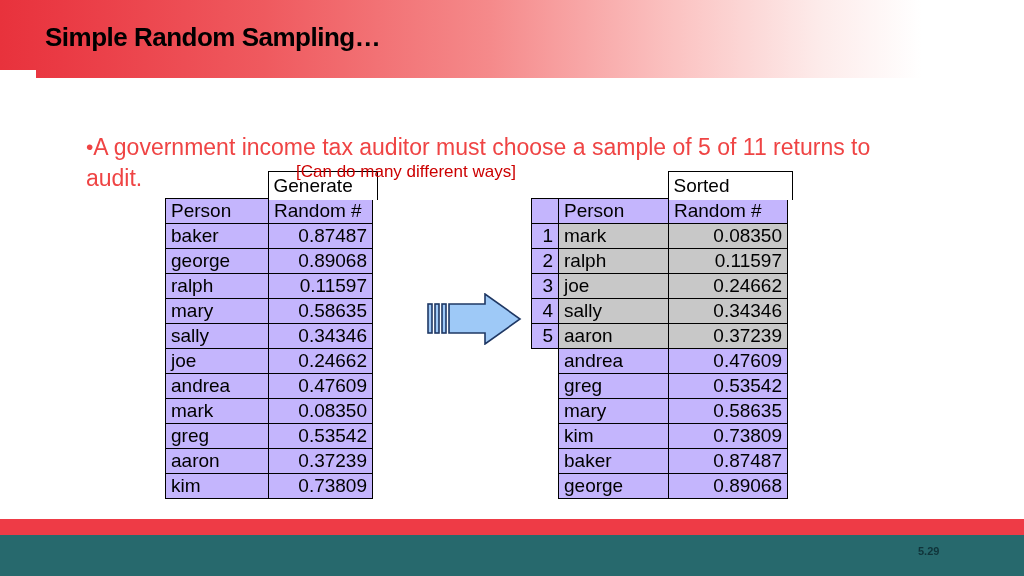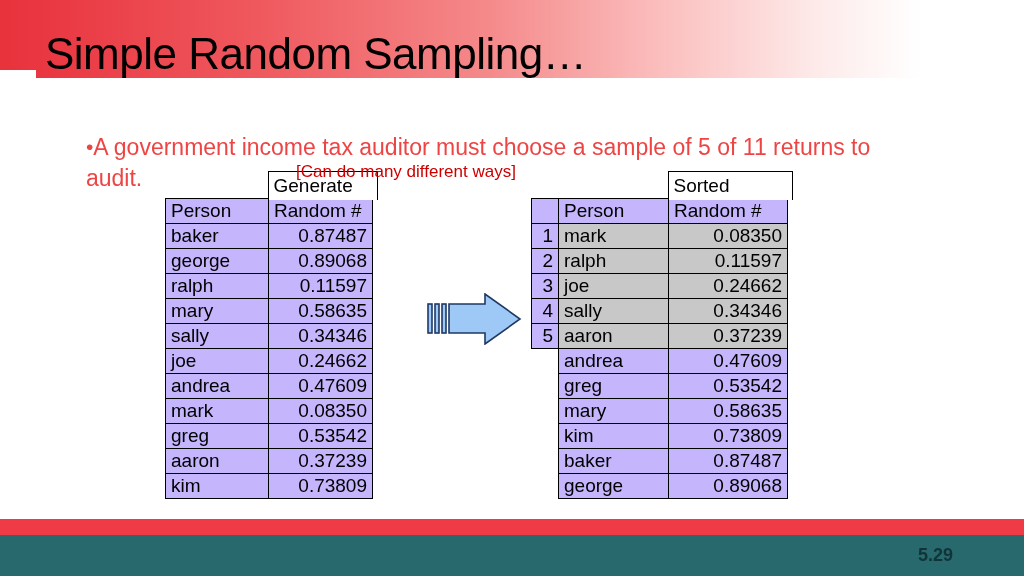--- a/index.html
+++ b/index.html
@@ -36,23 +36,23 @@
     position: absolute;
     left: 0;
     top: 70px;
     width: 36px;
     height: 10px;
     background: #ffffff;
   }
   #page-title {
     position: absolute;
     left: 45px;
-    top: 29px;
-    font-size: 44px;
-    font-weight: normal;
+    top: 12px;
+    font-size: 26px;
+    font-weight: bold;
     color: #000000;
     letter-spacing: -0.5px;
     white-space: nowrap;
     line-height: 50px;
   }
 
   
   #bullet-block {
     position: absolute;
     left: 86px;
@@ -161,21 +161,21 @@
     left: 0;
     top: 535px;
     width: 1024px;
     height: 41px;
     background: #27696d;
   }
   #slide-number {
     position: absolute;
     left: 918px;
     top: 545px;
-    font-size: 18px;
+    font-size: 11px;
     color: #10343a;
     font-weight: bold;
   }
 </style>
 </head>
 <body>
 
 <div id="title-banner"></div>
 <div id="title-notch"></div>
 <div id="page-title">Simple Random Sampling…</div>

